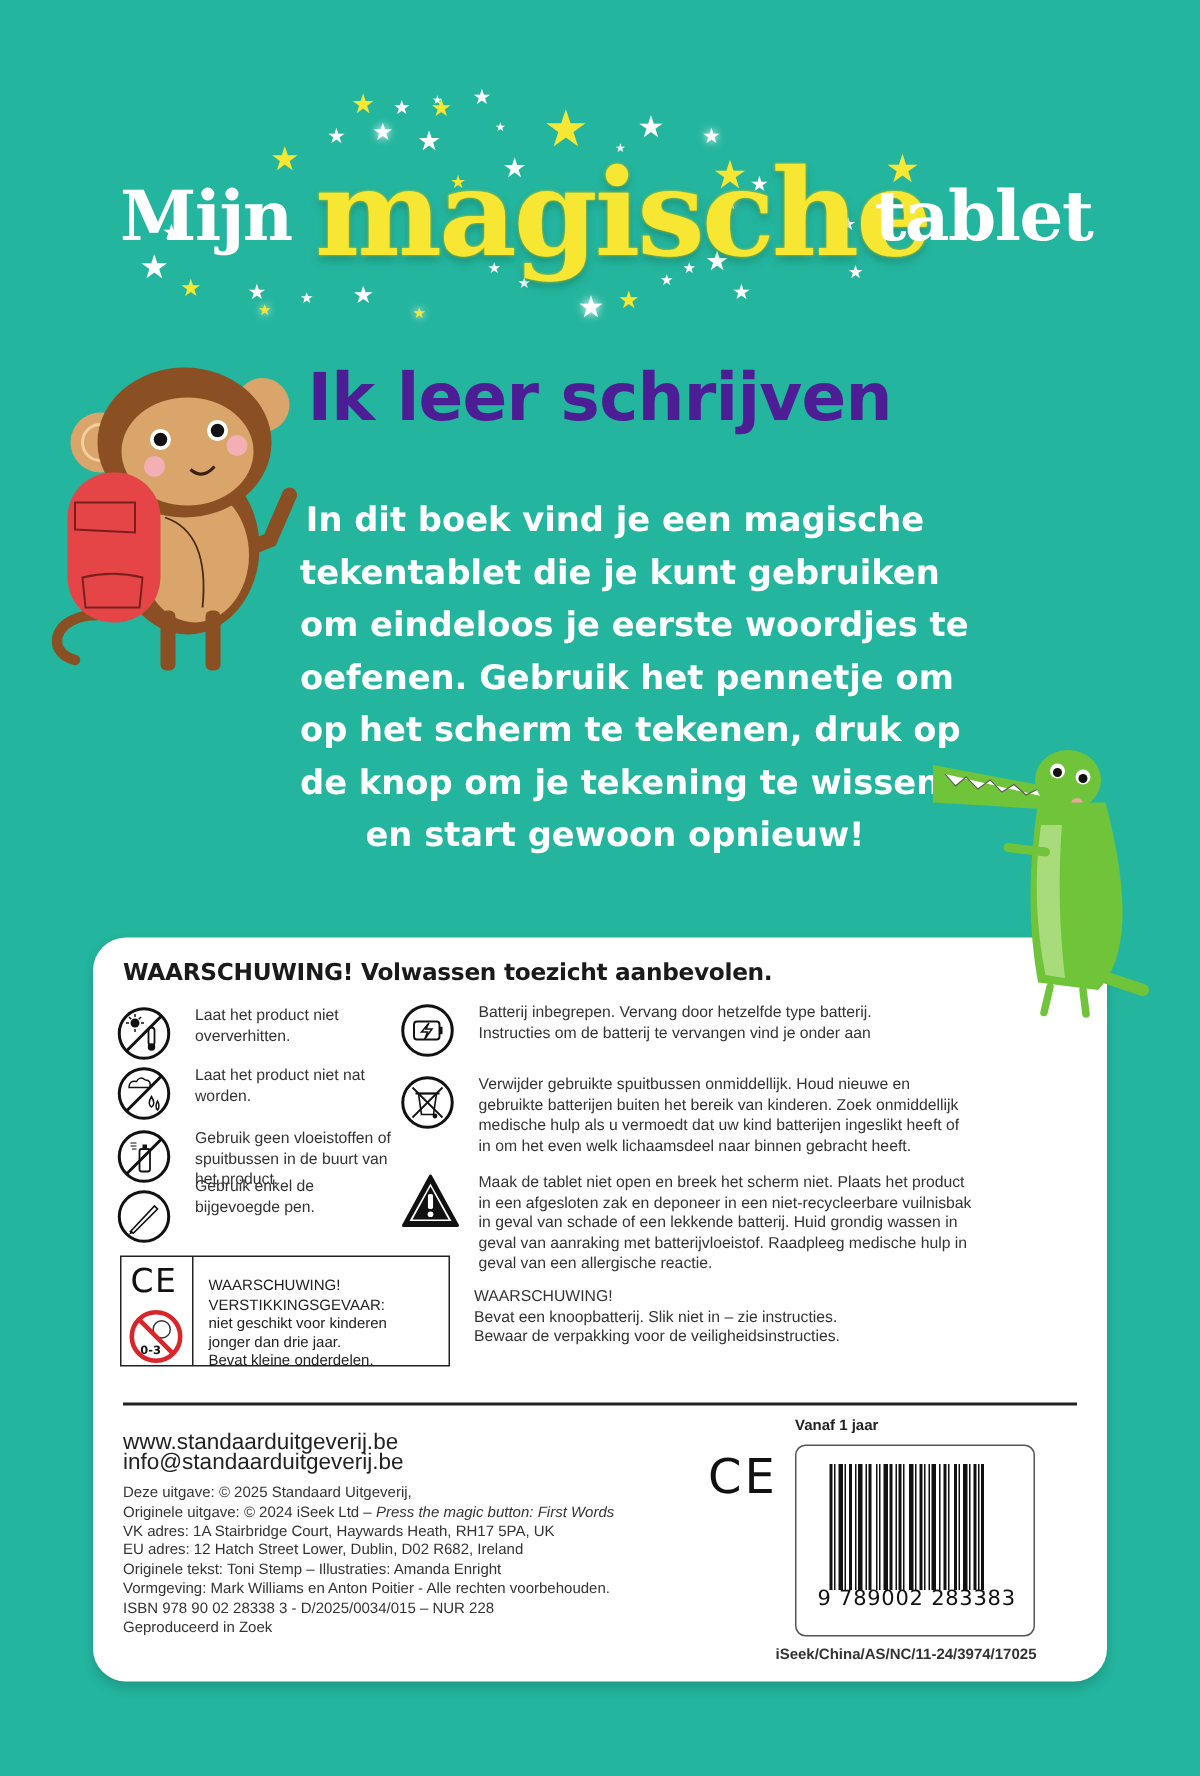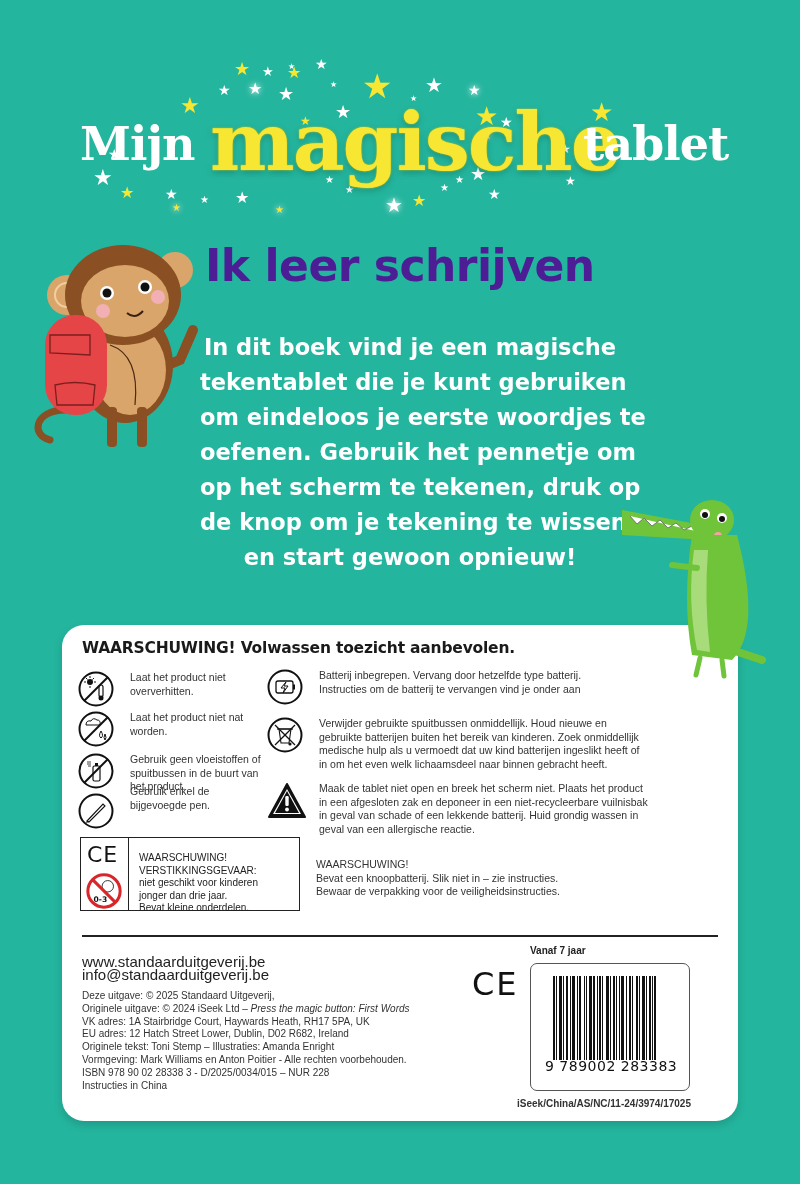--- a/index.html
+++ b/index.html
@@ -249,20 +249,21 @@
       <path d="M20 2 L38 35 L2 35 Z" fill="#111" stroke="#111" stroke-width="2" stroke-linejoin="round"></path>
       <path d="M20 7 L34 32 L6 32 Z" fill="#fff"></path>
       <path d="M20 9 L32 31 L8 31 Z" fill="#111"></path>
       <rect x="18.3" y="14" width="3.4" height="10" rx="1.2" fill="#fff"></rect>
       <circle cx="20" cy="27.5" r="1.9" fill="#fff"></circle>
     </svg>
     <div class="rtext" style="margin-left:12px">
       <span>Maak de tablet niet open en breek het scherm niet. Plaats het product</span>
       <span>in een afgesloten zak en deponeer in een niet-recycleerbare vuilnisbak</span>
       <span>in geval van schade of een lekkende batterij. Huid grondig wassen in</span>
+      <span>geval van aanraking met batterijvloeistof. Raadpleeg medische hulp in</span>
       <span>geval van een allergische reactie.</span>
     </div>
   </div>
 
   <div class="choke-box">
     <div class="choke-icons">
       <span style="position:absolute;left:6px;top:4px;font-size:22px;font-family:'DejaVu Sans',sans-serif;color:#111;letter-spacing:1px">CE</span>
       <svg viewBox="0 0 40 40" style="position:absolute;left:4px;top:34px;width:38px;height:38px">
         <circle cx="20" cy="20" r="17" fill="#fff" stroke="#d8262b" stroke-width="3.2"></circle>
         <circle cx="24" cy="15" r="6" fill="none" stroke="#333" stroke-width="1"></circle>
@@ -292,24 +293,24 @@
     <span>info@standaarduitgeverij.be</span>
   </div>
   <div class="credits">
     <span>Deze uitgave: © 2025 Standaard Uitgeverij,</span>
     <span><b style="font-weight:normal">Originele uitgave: © 2024 iSeek Ltd – </b><i>Press the magic button: First Words</i></span>
     <span>VK adres: 1A Stairbridge Court, Haywards Heath, RH17 5PA, UK</span>
     <span>EU adres: 12 Hatch Street Lower, Dublin, D02 R682, Ireland</span>
     <span>Originele tekst: Toni Stemp – Illustraties: Amanda Enright</span>
     <span>Vormgeving: Mark Williams en Anton Poitier - Alle rechten voorbehouden.</span>
     <span>ISBN 978 90 02 28338 3 - D/2025/0034/015 – NUR 228</span>
-    <span>Instructies in China</span>
-  </div>
-
-  <div class="age">Vanaf 7 jaar</div>
+    <span>Geproduceerd in Zoek</span>
+  </div>
+
+  <div class="age">Vanaf 1 jaar</div>
   <div class="ce-big" style="font-size:32px;font-family:'DejaVu Sans',sans-serif;color:#111;letter-spacing:2px">CE</div>
 
   <div class="barcode-box">
     <div class="barcode-bars">
       <i style="width:2px;margin-right:1px"></i>
         <i style="width:1px;margin-right:2px"></i>
         <i style="width:3px;margin-right:1px"></i>
         <i style="width:1px;margin-right:2px"></i>
         <i style="width:2px;margin-right:2px"></i>
         <i style="width:1px;margin-right:1px"></i>

